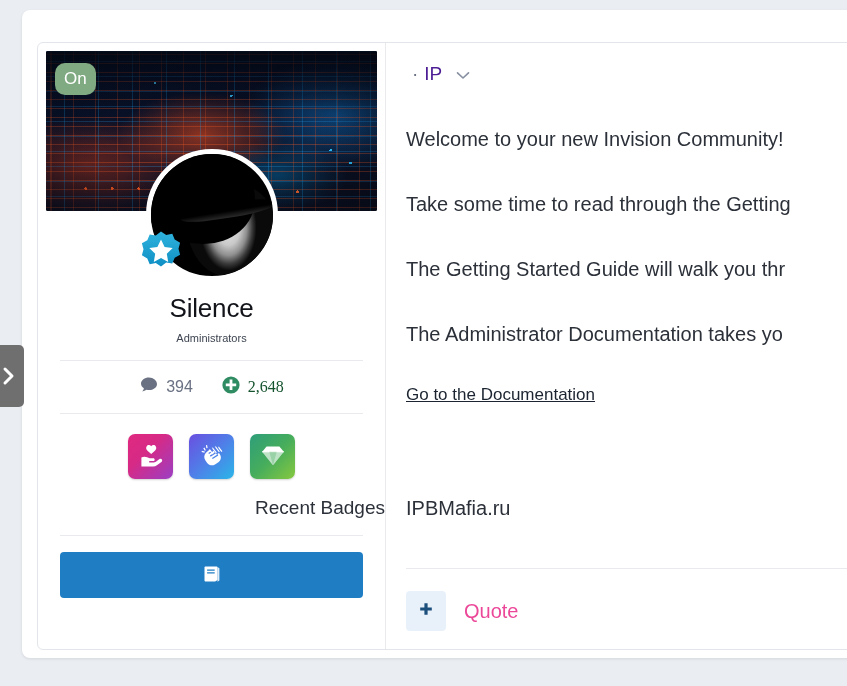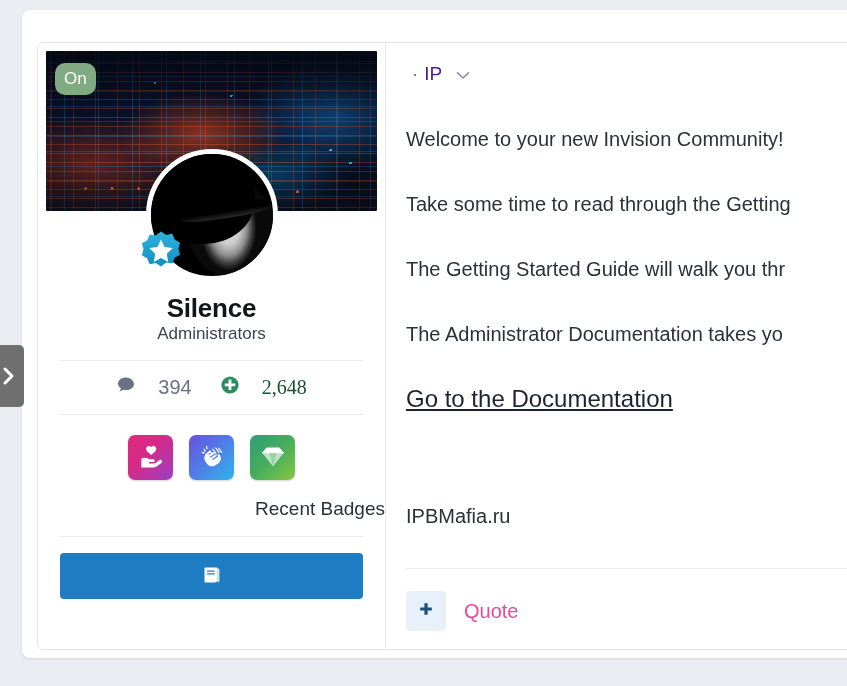--- a/index.html
+++ b/index.html
@@ -213,40 +213,41 @@
     bottom: 6px;
     width: 46px;
     height: 46px;
     z-index: 7;
   }
 
   
   #identity { margin-top: 82px; text-align: center; }
   #display-name {
     font-size: 26px;
-    font-weight: bold;
+    font-weight: normal;
     color: #12141a;
     letter-spacing: -.2px;
   }
   #user-group {
-    font-size: 17px;
+    margin-top: 8px;
+    font-size: 11px;
     color: #3d4450;
   }
 
   .rule { height: 1px; background: #e8eaee; margin: 16px 22px 0 22px; }
 
   
   #stats {
     display: flex;
     justify-content: center;
     align-items: center;
     gap: 28px;
     padding: 14px 0 14px 0;
   }
-  .stat { display: flex; align-items: center; gap: 22px; font-size: 20px; }
+  .stat { display: flex; align-items: center; gap: 7px; font-size: 16px; }
   .stat.posts { color: #6a7183; }
   .stat.rep   { color: #14532d; font-family: Liberation Serif, serif; }
 
   
   #badges {
     display: flex;
     justify-content: center;
     gap: 16px;
     padding: 20px 0 0 0;
   }
@@ -315,21 +316,21 @@
     flex: 1 1 auto;
   }
   #post-content p {
     font-size: 20px;
     line-height: 1.45;
     color: #2b3039;
     margin-bottom: 36px;
     white-space: nowrap;
   }
   #doc-link {
-    font-size: 24px;
+    font-size: 17px;
     color: #1b2430;
     text-decoration: underline;
     white-space: nowrap;
   }
   #signature {
     margin-top: 92px;
     font-size: 20px;
     color: #2b3039;
     white-space: nowrap;
   }

